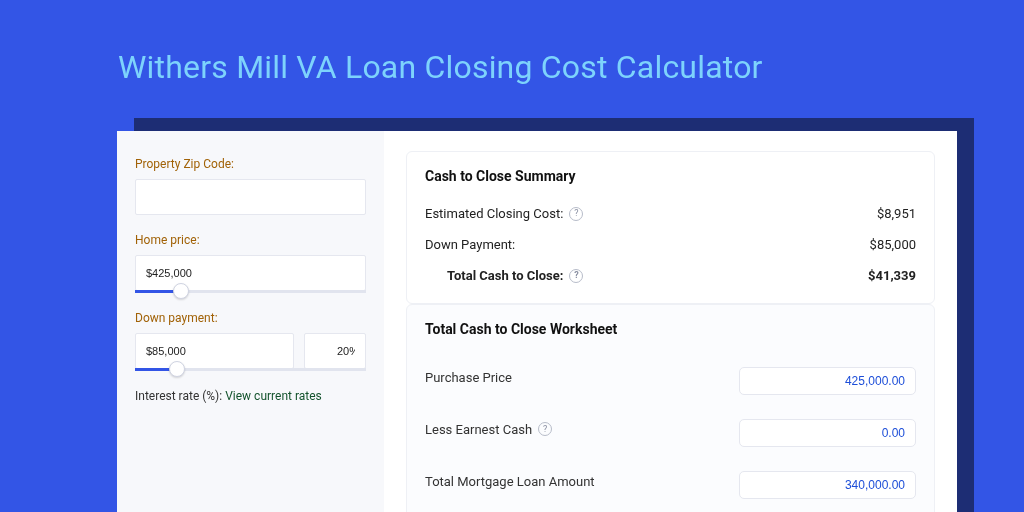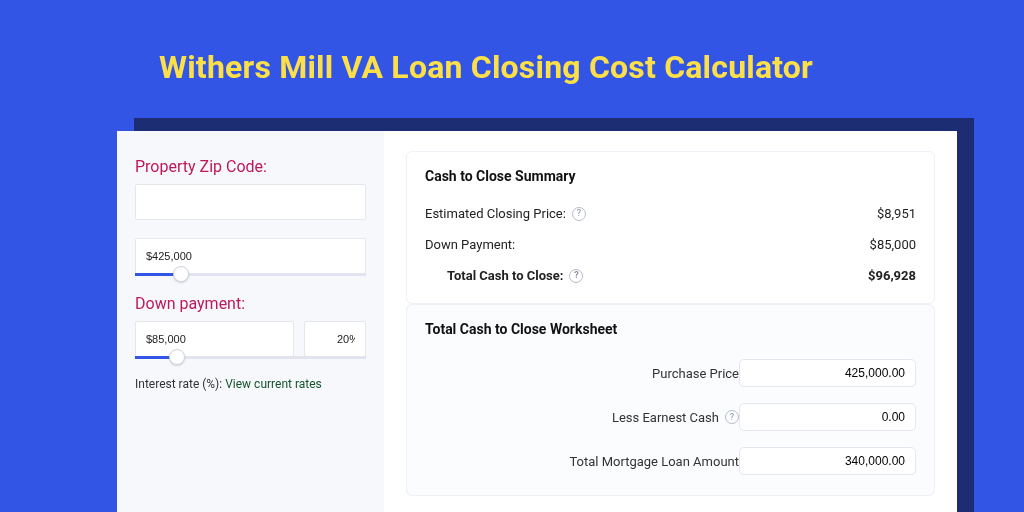--- a/index.html
+++ b/index.html
@@ -1,24 +1,23 @@
 <!DOCTYPE html>
 <html><head>
 <meta charset="utf-8">
 <style>
   * { box-sizing: border-box; margin: 0; padding: 0; }
   html, body { width: 1024px; height: 512px; overflow: hidden; font-family: -apple-system, BlinkMacSystemFont, "Segoe UI", Roboto, Helvetica, Arial, sans-serif; }
   body { background: #3355e6; }
   .page-title {
-    color: #fde047;
+    color: #7dd3fc;
     font-size: 32px;
-    font-weight: 700;
+    font-weight: 400;
     padding: 48px 0 24px 118px;
     letter-spacing: 0.2px;
-    margin-left: 41px;
   }
   .shadow-box {
     position: absolute;
     left: 134px;
     top: 118px;
     width: 840px;
     height: 394px;
     background: #1d2d74;
   }
   .calc-card {
@@ -31,22 +30,22 @@
     display: flex;
   }
   
   .sidebar {
     width: 267px;
     background: #f7f8fb;
     padding: 26px 18px 0 18px;
   }
   .field-group { margin-bottom: 18px; }
   .field-label {
-    font-size: 16px;
-    color: #be185d;
+    font-size: 12px;
+    color: #a16207;
     display: block;
     margin-bottom: 8px;
   }
   .text-input {
     width: 100%;
     height: 36px;
     background: #fff;
     border: 1px solid #e5e7ef;
     border-radius: 2px;
     font-size: 11px;
@@ -115,56 +114,58 @@
     width: 14px; height: 14px;
     border: 1px solid #b7bcc9;
     border-radius: 50%;
     font-size: 9px;
     color: #8a90a2;
     line-height: 1;
   }
   .worksheet-card { background: #fbfcfe; }
   .ws-row {
     display: flex;
-    justify-content: flex-end;
+    justify-content: space-between;
     align-items: center;
     font-size: 13px;
     color: #333;
     padding: 8px 0;
   }
   .ws-row .label { display: flex; align-items: center; gap: 6px; }
   .ws-value {
     min-width: 110px;
     height: 28px;
     background: #fff;
     border: 1px solid #e5e7ef;
     border-radius: 5px;
     font-size: 12px;
-    color: #000000;
+    color: #1d4ed8;
     text-align: right;
     padding: 0 10px;
+    margin-top: 8px;
   }
 </style>
 </head>
 <body>
 
 <div class="page-title">Withers Mill VA Loan Closing Cost Calculator</div>
 
 <div class="shadow-box"></div>
 
 <div class="calc-card">
 
   <div class="sidebar">
 
     <div class="field-group">
       <label class="field-label">Property Zip Code:</label>
       <input class="text-input" type="text" value="" style="">
     </div>
 
     <div class="field-group">
+      <label class="field-label">Home price:</label>
       <div class="slider-wrap">
         <input class="text-input" type="text" value="$425,000" style="">
         <div class="slider-track">
           <div class="slider-fill" style="width:20%"></div>
           <div class="slider-thumb" style="left:20%"></div>
         </div>
       </div>
     </div>
 
     <div class="field-group">
@@ -187,40 +188,40 @@
 
   </div>
 
   <div class="main">
 
     <div class="summary-card">
       <div class="summary-title">Cash to Close Summary</div>
 
       <div class="sum-row">
         <span class="label">
-          <span>Estimated Closing Price:</span>
+          <span>Estimated Closing Cost:</span>
           <span class="qmark">?</span>
         </span>
         <span>$8,951</span>
       </div>
 
       <div class="sum-row">
         <span class="label">
           <span>Down Payment:</span>
         </span>
         <span>$85,000</span>
       </div>
 
 
       <div class="sum-row bold">
         <span class="label">
           <span>Total Cash to Close:</span>
           <span class="qmark">?</span>
         </span>
-        <span>$96,928</span>
+        <span>$41,339</span>
       </div>
     </div>
 
     <div class="worksheet-card">
       <div class="worksheet-title">Total Cash to Close Worksheet</div>
 
       <div class="ws-row">
         <span class="label">
           <span>Purchase Price</span>
         </span>

